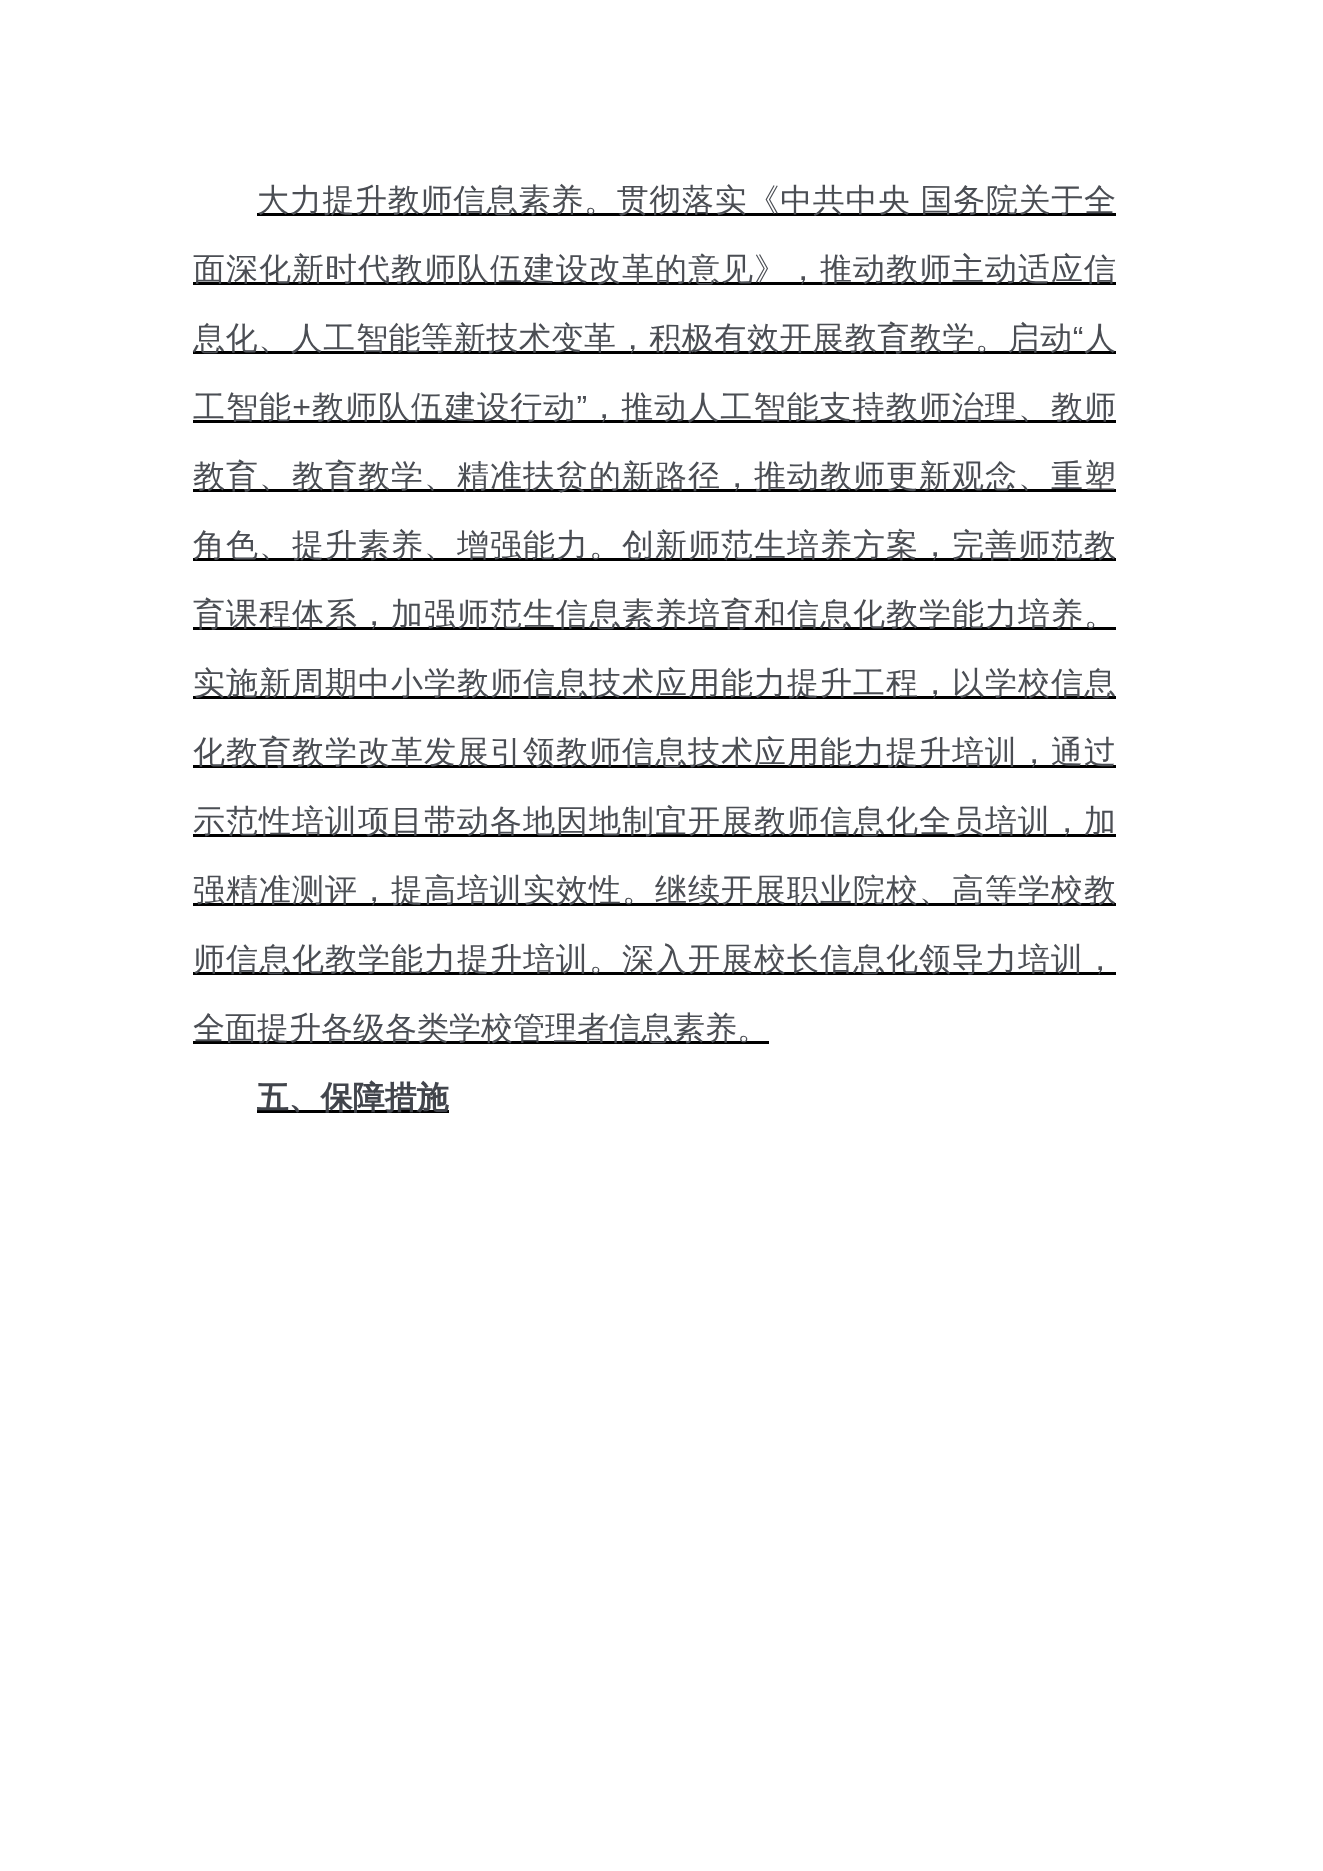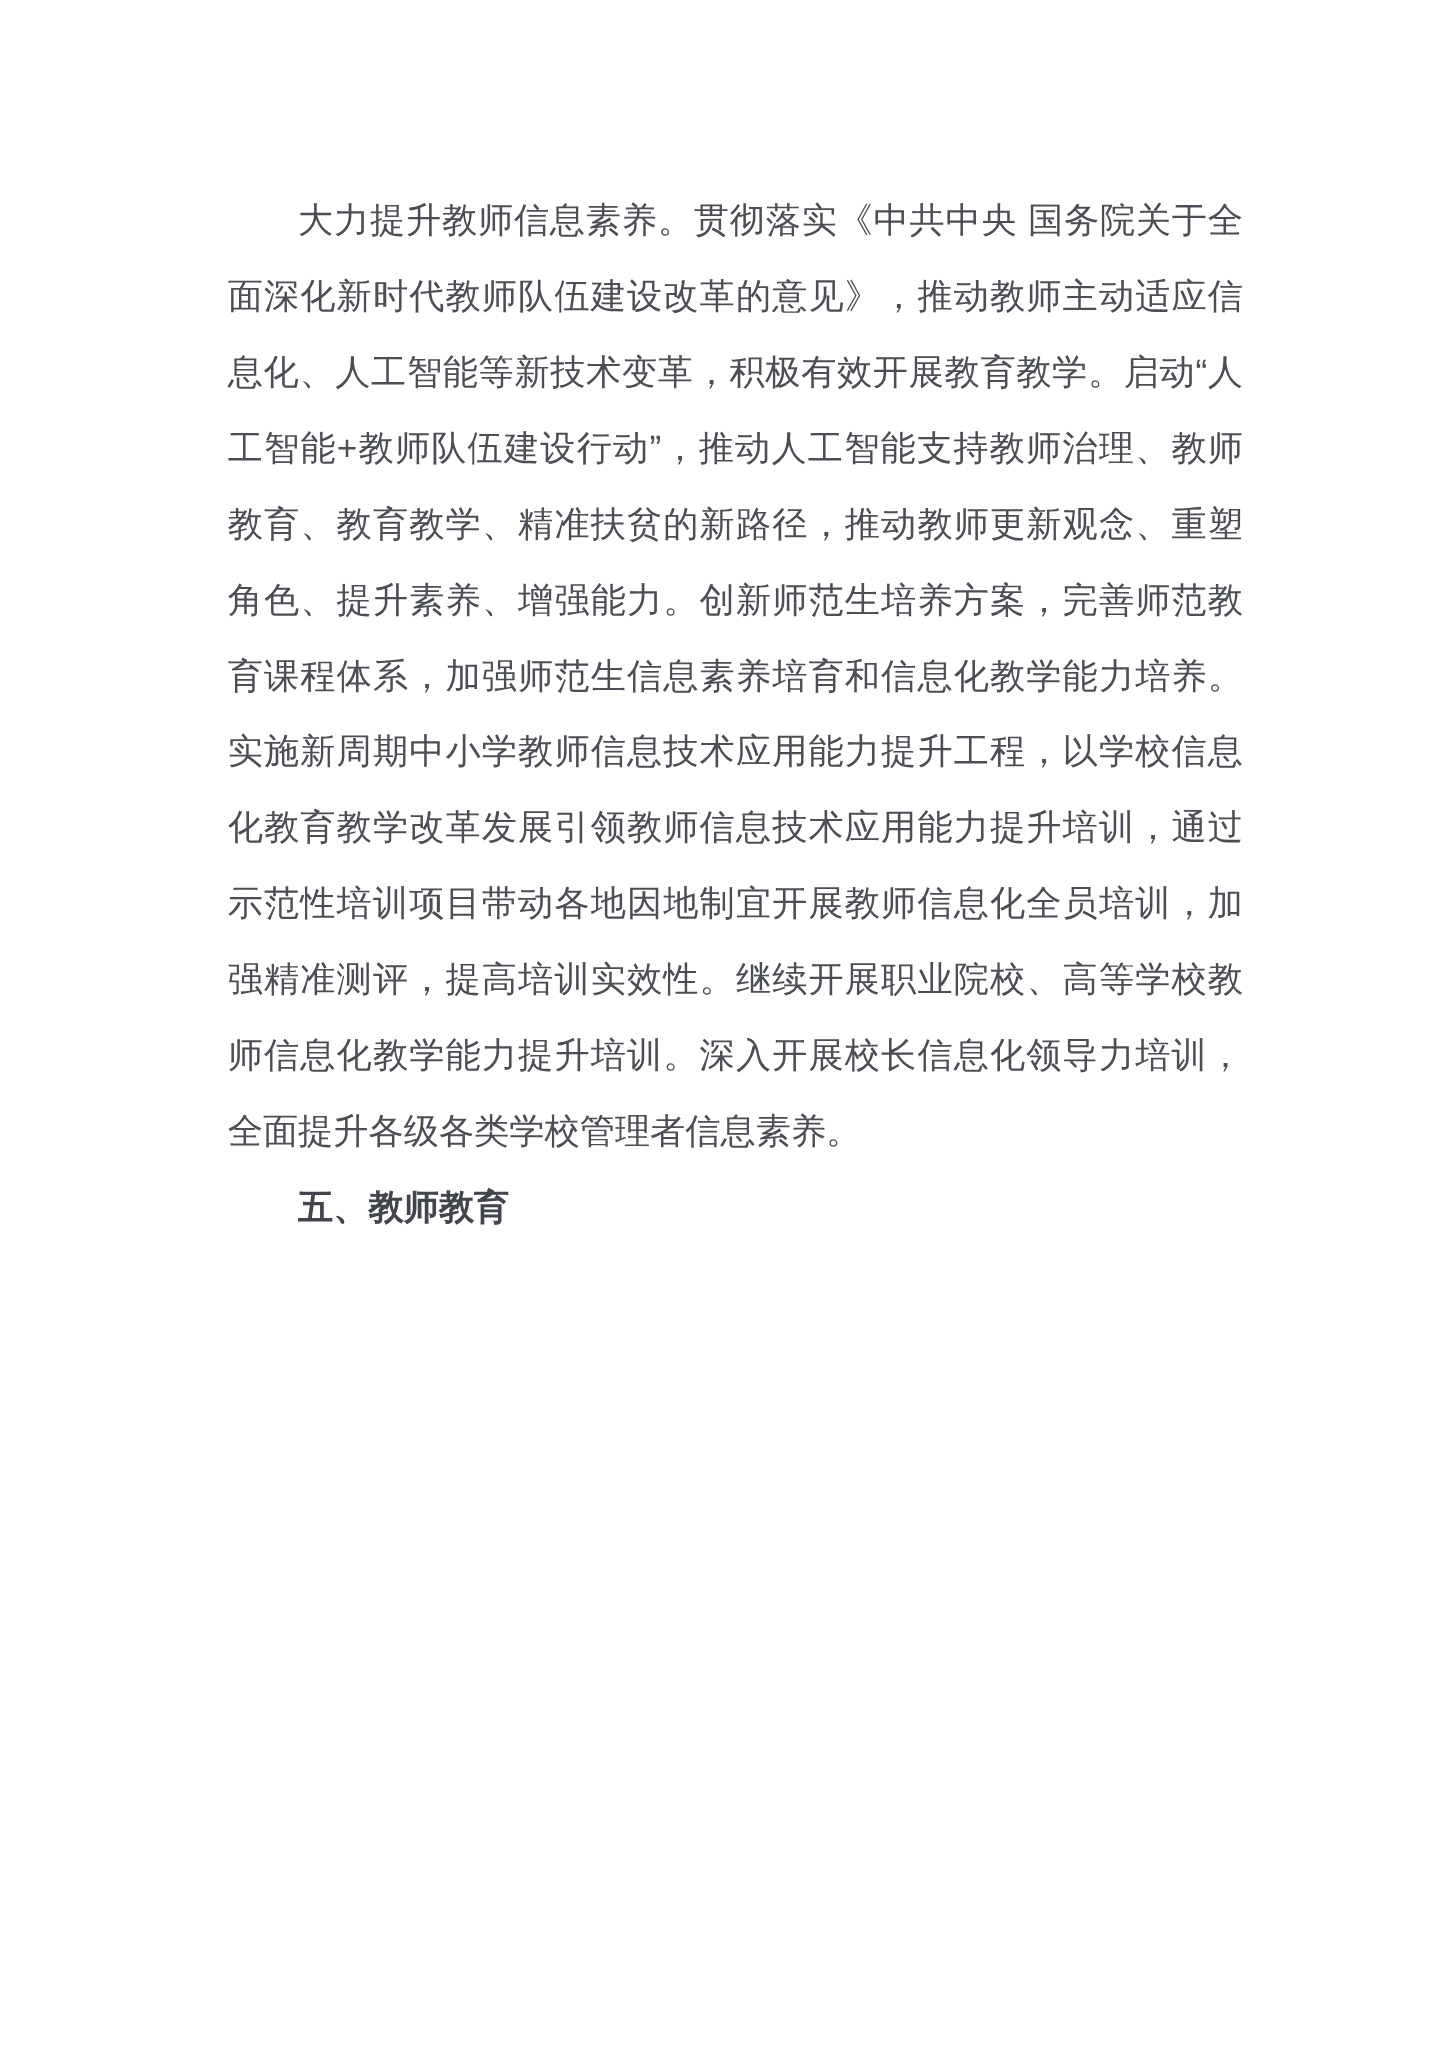--- a/index.html
+++ b/index.html
@@ -9,23 +9,24 @@
   body {
     width: 1323px;
     height: 1871px;
     background: #ffffff;
     position: relative;
     font-family: "Liberation Sans", "DejaVu Sans", sans-serif;
     overflow: hidden;
   }
   .doc {
     position: absolute;
-    left: 207px;
+    left: 193px;
     top: 166px;
     width: 923px;
+    text-decoration: underline;
   }
   .para {
     margin: 0;
     font-size: 32px;
     line-height: 69px;
     color: #4b4e54;
     text-align: justify;
     text-justify: inter-ideograph;
     text-indent: 2em;
     letter-spacing: 0;
@@ -39,14 +40,14 @@
     font-weight: bold;
     text-indent: 2em;
     text-align: left;
   }
 </style>
 </head>
 <body>
 
 <div class="doc">
   <p class="para">大力提升教师信息素养。贯彻落实《中共中央 国务院关于全面深化新时代教师队伍建设改革的意见》，推动教师主动适应信息化、人工智能等新技术变革，积极有效开展教育教学。启动“人工智能+教师队伍建设行动”，推动人工智能支持教师治理、教师教育、教育教学、精准扶贫的新路径，推动教师更新观念、重塑角色、提升素养、增强能力。创新师范生培养方案，完善师范教育课程体系，加强师范生信息素养培育和信息化教学能力培养。实施新周期中小学教师信息技术应用能力提升工程，以学校信息化教育教学改革发展引领教师信息技术应用能力提升培训，通过示范性培训项目带动各地因地制宜开展教师信息化全员培训，加强精准测评，提高培训实效性。继续开展职业院校、高等学校教师信息化教学能力提升培训。深入开展校长信息化领导力培训，全面提升各级各类学校管理者信息素养。</p>
-  <h2 class="heading">五、教师教育</h2>
+  <h2 class="heading">五、保障措施</h2>
 </div>
 
 </body></html>

